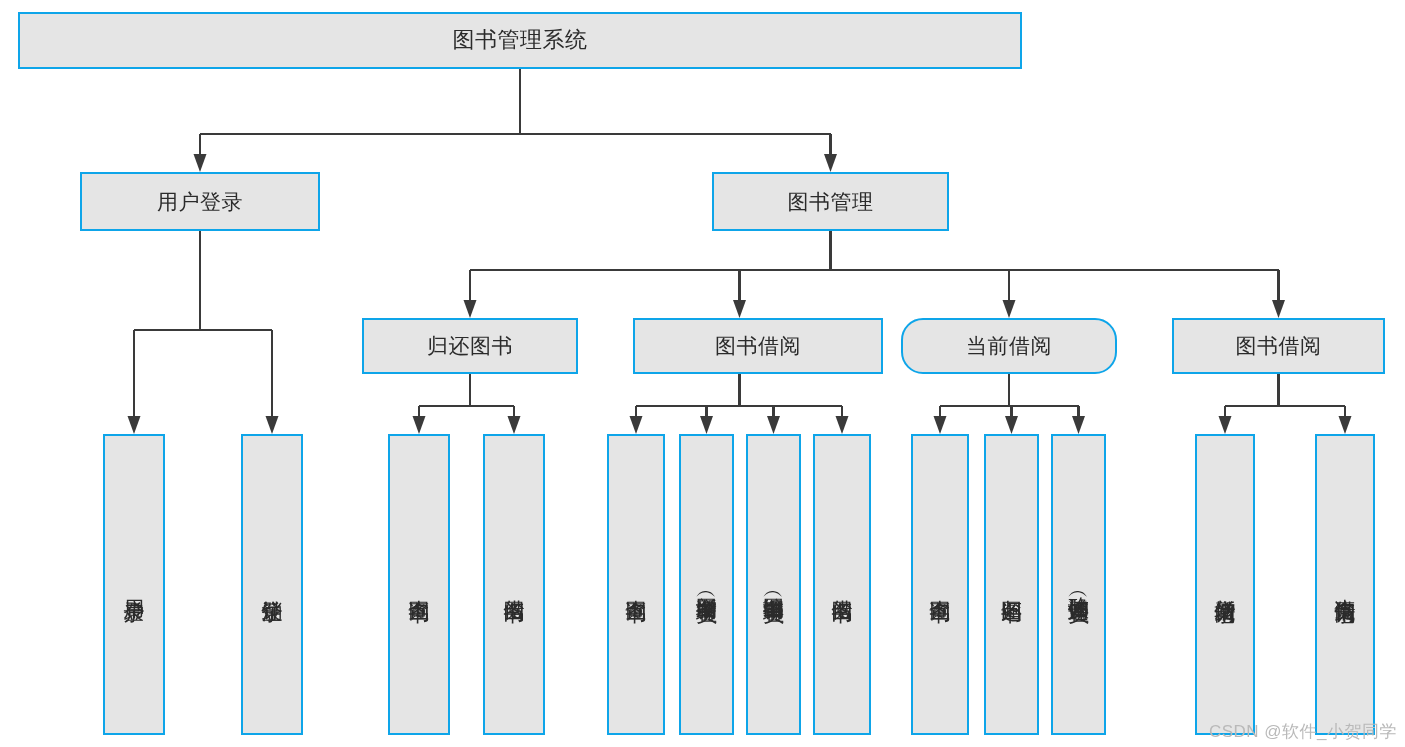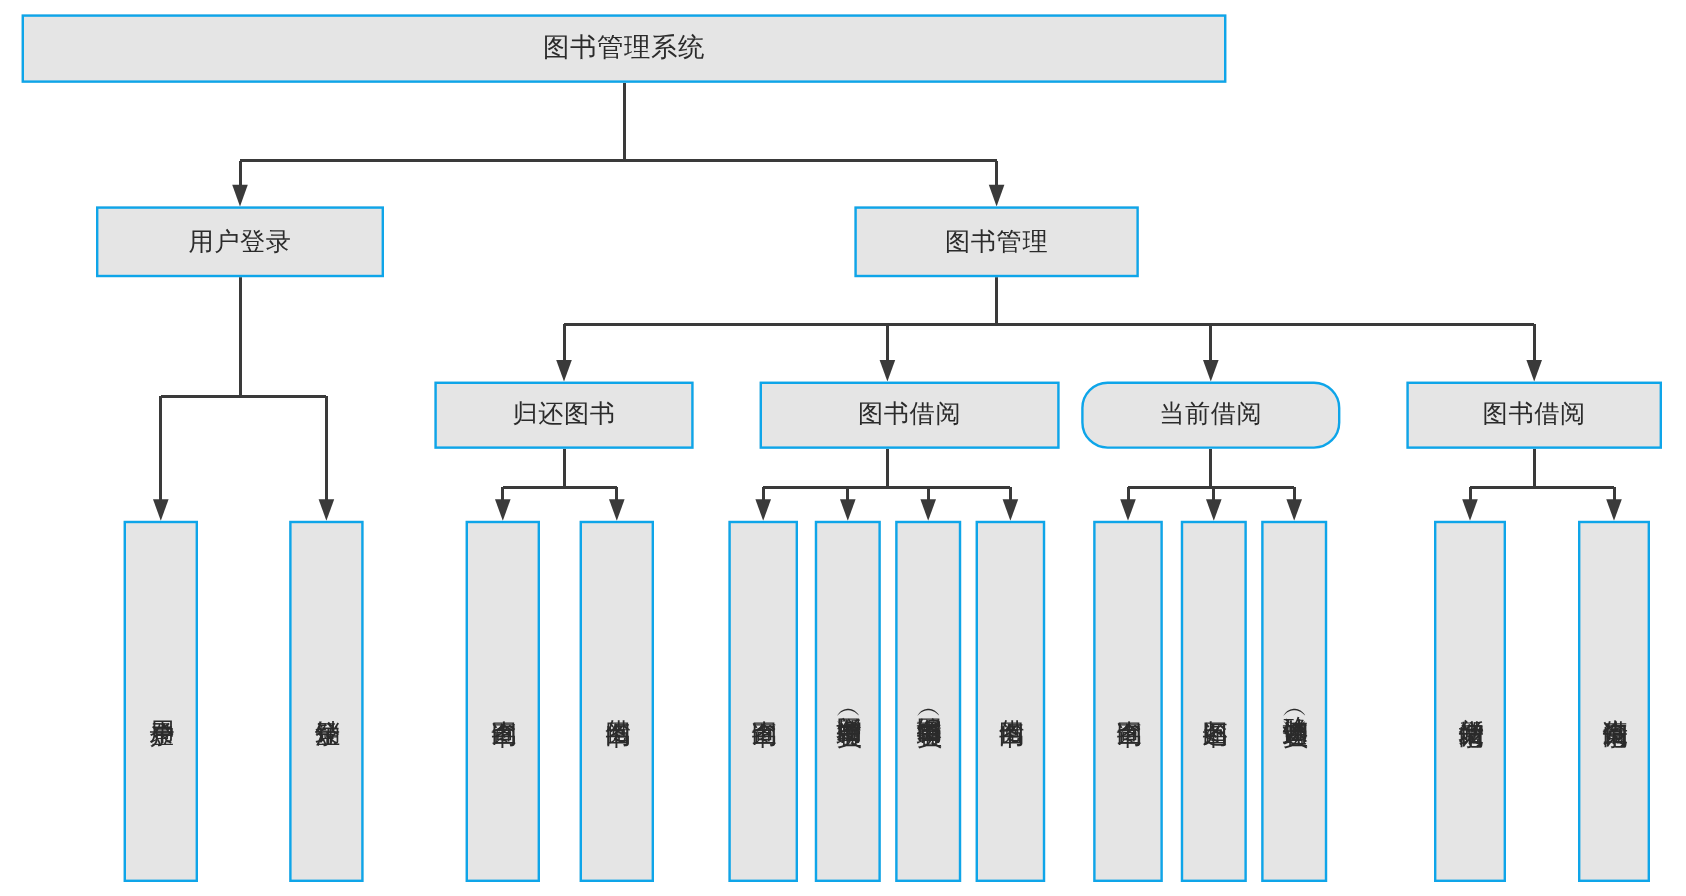--- a/index.html
+++ b/index.html
@@ -184,13 +184,14 @@
       <div class="node vert" style="left: 1051px; top: 434px; width: 55px; height: 301px;">
         <span class="vlabel">确认归还（管理员）</span>
       </div>
       <div class="node vert" style="left: 1195px; top: 434px; width: 60px; height: 301px;">
         <span class="vlabel">新增借阅记录</span>
       </div>
       <div class="node vert" style="left: 1315px; top: 434px; width: 60px; height: 301px;">
         <span class="vlabel">查询借阅记录</span>
       </div>
     </div>
+  <div class="watermark">CSDN @软件_小贺同学</div>
 </div>
 
 </body></html>

